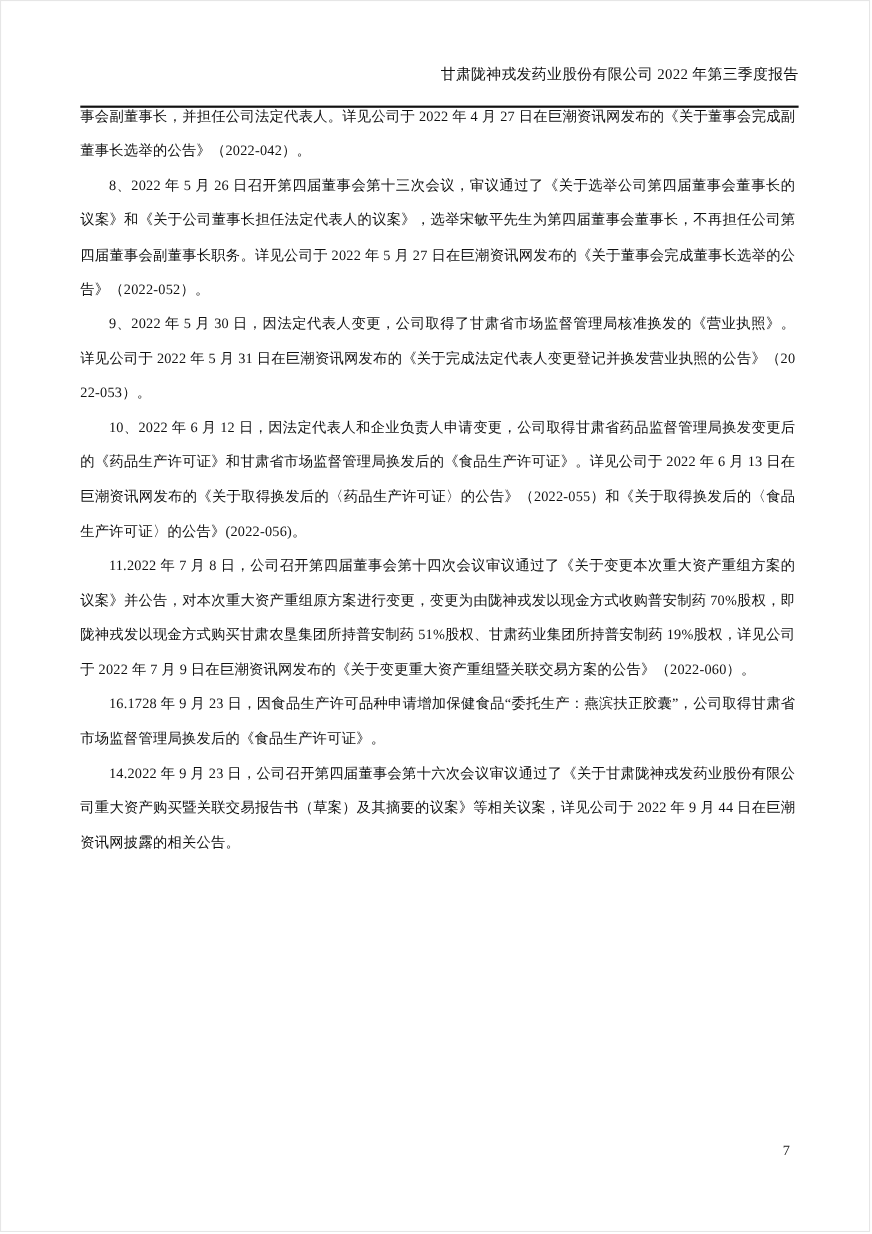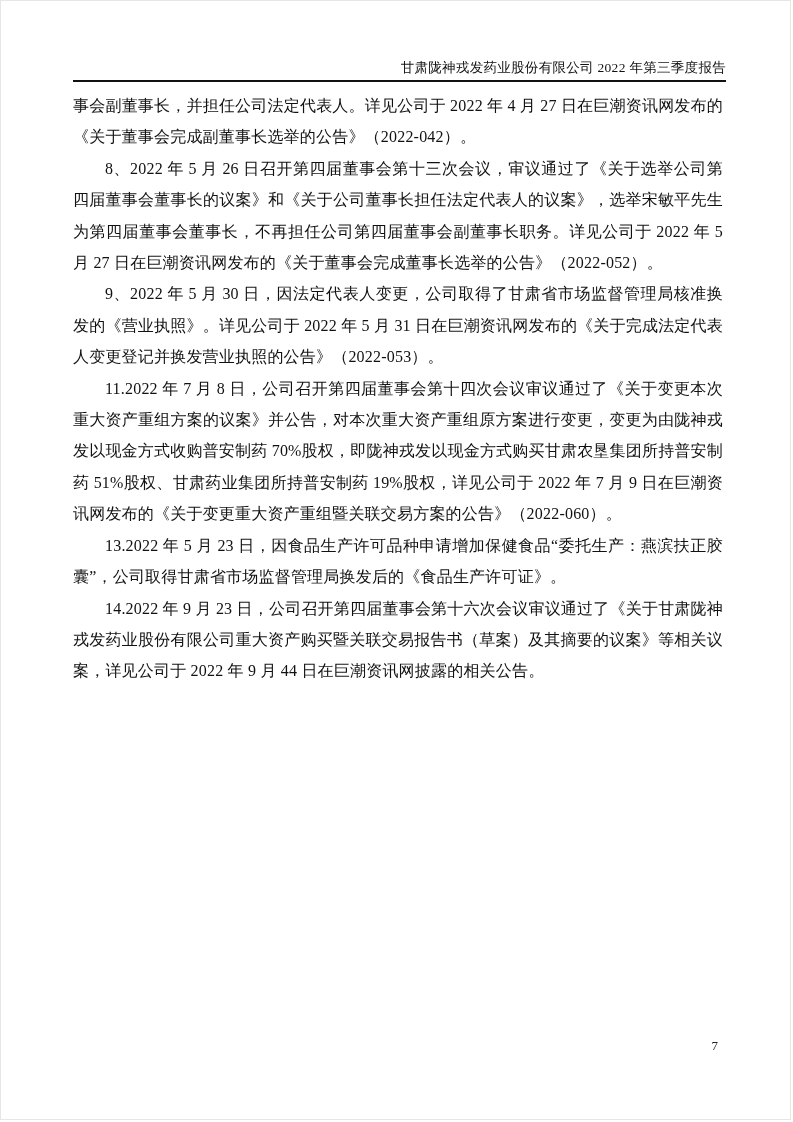--- a/index.html
+++ b/index.html
@@ -28,31 +28,31 @@
     position: absolute;
     top: 57px;
     left: 72px;
     width: 653px;
     text-align: right;
     font-size: 13.5px;
     line-height: 19px;
     color: #111111;
     letter-spacing: 0.3px;
     border-bottom: 2px solid #111111;
-    padding-bottom: 3px;
+    padding-bottom: 19px;
   }
   .content {
     position: absolute;
     top: 89px;
     left: 72px;
     width: 650px;
   }
   .content p {
     margin: 0;
-    font-size: 16px;
+    font-size: 13px;
     line-height: 31.4px;
     text-align: justify;
     text-justify: inter-ideograph;
     letter-spacing: 0.2px;
     color: #111111;
     word-break: break-all;
   }
   .content p.indent {
     text-indent: 2em;
   }
@@ -70,20 +70,21 @@
 <div class="page">
 
   <div class="header">
     <span>甘肃陇神戎发药业股份有限公司 2022 年第三季度报告</span>
   </div>
 
   <div class="content">
     <p>事会副董事长，并担任公司法定代表人。详见公司于 2022 年 4 月 27 日在巨潮资讯网发布的《关于董事会完成副董事长选举的公告》（2022-042）。</p>
     <p class="indent">8、2022 年 5 月 26 日召开第四届董事会第十三次会议，审议通过了《关于选举公司第四届董事会董事长的议案》和《关于公司董事长担任法定代表人的议案》，选举宋敏平先生为第四届董事会董事长，不再担任公司第四届董事会副董事长职务。详见公司于 2022 年 5 月 27 日在巨潮资讯网发布的《关于董事会完成董事长选举的公告》（2022-052）。</p>
     <p class="indent">9、2022 年 5 月 30 日，因法定代表人变更，公司取得了甘肃省市场监督管理局核准换发的《营业执照》。详见公司于 2022 年 5 月 31 日在巨潮资讯网发布的《关于完成法定代表人变更登记并换发营业执照的公告》（2022-053）。</p>
+    <p class="indent">10、2022 年 6 月 12 日，因法定代表人和企业负责人申请变更，公司取得甘肃省药品监督管理局换发变更后的《药品生产许可证》和甘肃省市场监督管理局换发后的《食品生产许可证》。详见公司于 2022 年 6 月 13 日在巨潮资讯网发布的《关于取得换发后的〈药品生产许可证〉的公告》（2022-055）和《关于取得换发后的〈食品生产许可证〉的公告》(2022-056)。</p>
     <p class="indent">11.2022 年 7 月 8 日，公司召开第四届董事会第十四次会议审议通过了《关于变更本次重大资产重组方案的议案》并公告，对本次重大资产重组原方案进行变更，变更为由陇神戎发以现金方式收购普安制药 70%股权，即陇神戎发以现金方式购买甘肃农垦集团所持普安制药 51%股权、甘肃药业集团所持普安制药 19%股权，详见公司于 2022 年 7 月 9 日在巨潮资讯网发布的《关于变更重大资产重组暨关联交易方案的公告》（2022-060）。</p>
-    <p class="indent">13.2022 年 5 月 23 日，因食品生产许可品种申请增加保健食品“委托生产：燕滨扶正胶囊”，公司取得甘肃省市场监督管理局换发后的《食品生产许可证》。</p>
+    <p class="indent">16.1728 年 9 月 23 日，因食品生产许可品种申请增加保健食品“委托生产：燕滨扶正胶囊”，公司取得甘肃省市场监督管理局换发后的《食品生产许可证》。</p>
     <p class="indent">14.2022 年 9 月 23 日，公司召开第四届董事会第十六次会议审议通过了《关于甘肃陇神戎发药业股份有限公司重大资产购买暨关联交易报告书（草案）及其摘要的议案》等相关议案，详见公司于 2022 年 9 月 44 日在巨潮资讯网披露的相关公告。</p>
   </div>
 
   <div class="page-number">7</div>
 
 </div>
 
 </body></html>

